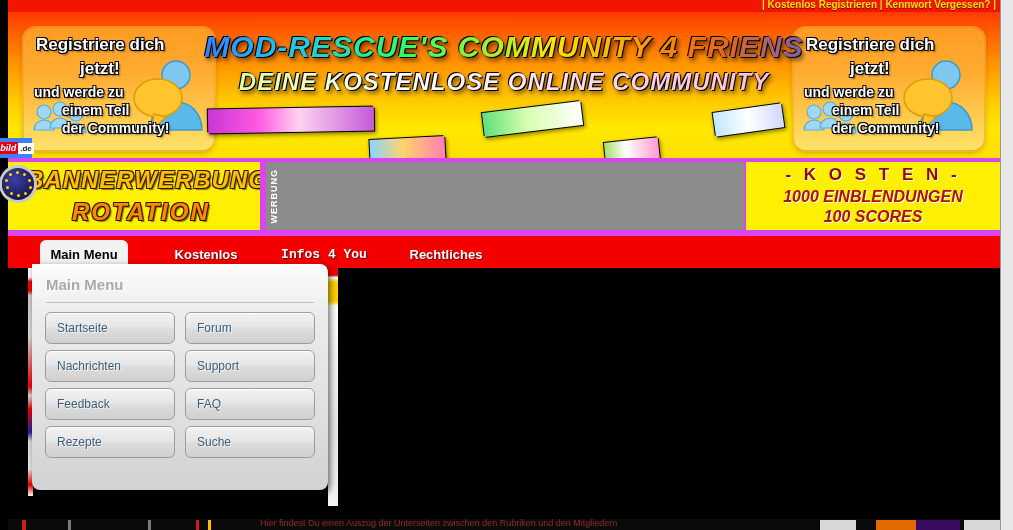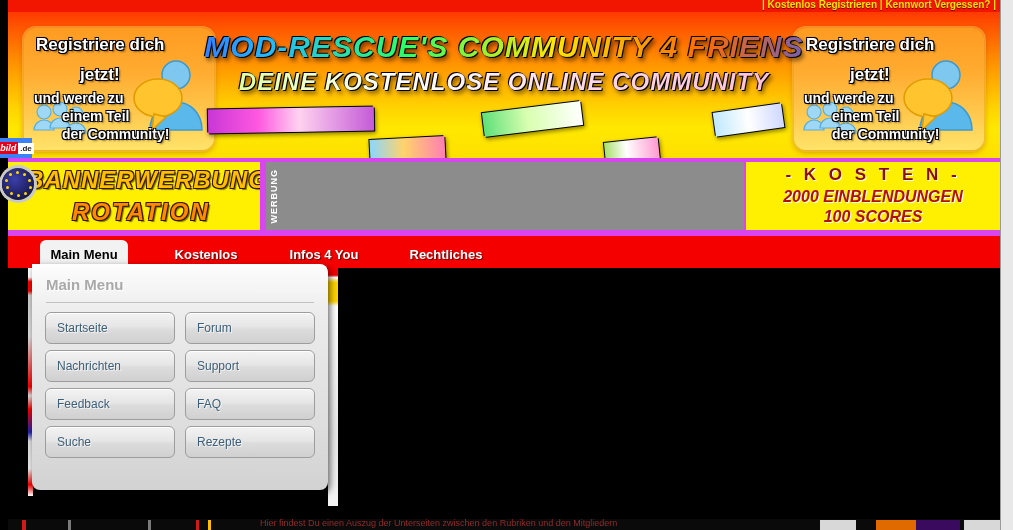--- a/index.html
+++ b/index.html
@@ -56,21 +56,21 @@
   }
   .reg-box.left { left:16px; }
   .reg-box.right { left:786px; }
   .reg-line {
     position:relative; z-index:3;
     color:#fff; font-weight:bold;
     text-shadow: -1px -1px 0 #000, 1px -1px 0 #000, -1px 1px 0 #000, 1px 1px 0 #000, 2px 2px 2px rgba(0,0,0,.5);
     white-space:nowrap;
   }
   .reg-l1 { font-size:17px; margin:7px 0 0 12px; }
-  .reg-l2 { font-size:17px; margin:10px 0 0 12px;padding-left:44px; }
+  .reg-l2 { font-size:17px; margin:4px 0 0 12px;padding-left:44px; }
   .reg-l3 { font-size:14px; margin:5px 0 0 10px; }
   .reg-l4 { font-size:14px; margin:2px 0 0 38px; }
   .reg-l5 { font-size:14px; margin:2px 0 0 38px; }
   
   .ppl-big {
     position:absolute; right:6px; top:30px; width:84px; height:78px; z-index:1;
   }
   .ppl-small {
     position:absolute; left:8px; bottom:6px; width:58px; height:46px; z-index:1;
   }
@@ -219,21 +219,21 @@
     white-space:nowrap; cursor:pointer;
   }
   .nav-tab.active {
     background:#f2f2f2; color:#000;
     border-radius:6px 6px 0 0;
     text-shadow:none;
     box-shadow:0 -1px 0 #fff inset;
   }
   .nav-tab.t0 { left:32px;  width:88px; }
   .nav-tab.t1 { left:148px; width:100px; }
-  .nav-tab.t2 { left:268px; width:96px; }
+  .nav-tab.t2 { left:268px; width:96px;font-family:Liberation Mono, monospace; }
   .nav-tab.t3 { left:388px; width:100px; }
 
   
   .body-area {
     position:absolute; left:8px; top:268px; width:992px; height:262px;
     background:#000;
   }
   .sliver-left {
     position:absolute; left:20px; top:0px; width:5px; height:228px;
     background: linear-gradient(180deg,#ffffff 0%,#ffffff 4%,#f40000 6%,#f40000 10%,
@@ -403,21 +403,21 @@
     <div class="ad-left">
       <div class="aw1">BANNERWERBUNG</div>
       <div class="aw2">ROTATION</div>
     </div>
     <div class="ad-werbung">
       <span>WERBUNG</span>
     </div>
     <div class="ad-gray"></div>
     <div class="ad-right">
       <div class="k1">- K O S T E N -</div>
-      <div class="k2">2000 EINBLENDUNGEN</div>
+      <div class="k2">1000 EINBLENDUNGEN</div>
       <div class="k3">100 SCORES</div>
     </div>
   </div>
 
   <div class="navbar">
     <div class="nav-tab t0 active">Main Menu</div>
     <div class="nav-tab t1">Kostenlos</div>
     <div class="nav-tab t2">Infos 4 You</div>
     <div class="nav-tab t3">Rechtliches</div>
   </div>
@@ -430,22 +430,22 @@
   <div class="dropdown">
     <div class="dd-title">Main Menu</div>
     <div class="dd-rule"></div>
     <div class="dd-grid">
       <div class="dd-btn">Startseite</div>
       <div class="dd-btn">Forum</div>
       <div class="dd-btn">Nachrichten</div>
       <div class="dd-btn">Support</div>
       <div class="dd-btn">Feedback</div>
       <div class="dd-btn">FAQ</div>
+      <div class="dd-btn">Rezepte</div>
       <div class="dd-btn">Suche</div>
-      <div class="dd-btn">Rezepte</div>
     </div>
   </div>
 
   <div class="bottom-row">
     <div class="bottom-inner">
       <div class="bottom-chip bc1"></div>
       <div class="bottom-chip bc2"></div>
       <div class="bottom-chip bc3"></div>
       <div class="bottom-chip bc4"></div>
       <div class="bottom-chip bc5"></div>

